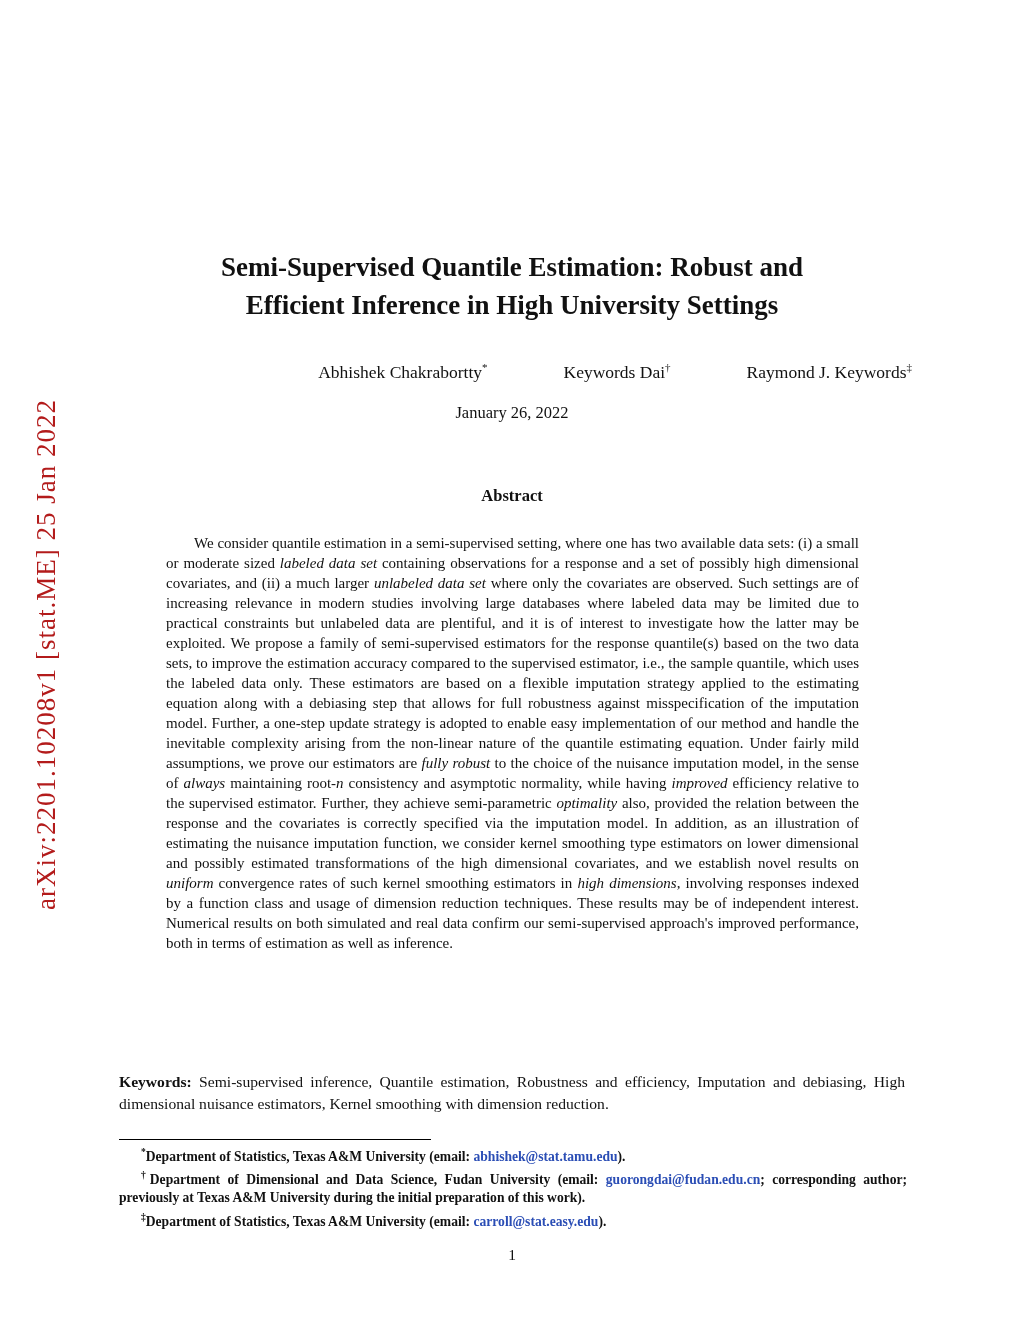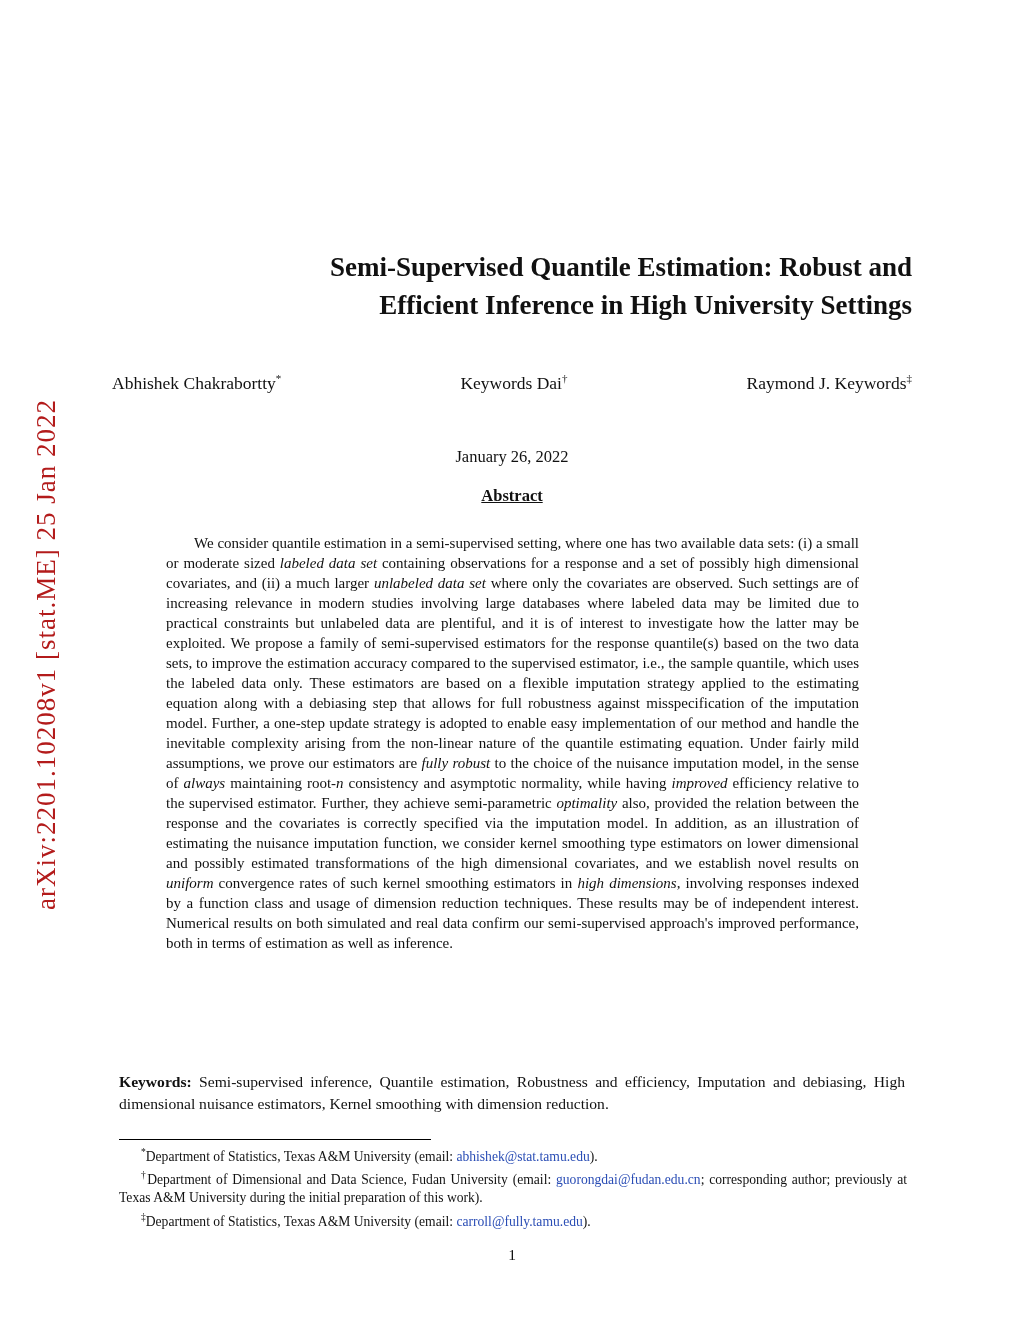--- a/index.html
+++ b/index.html
@@ -18,37 +18,37 @@
     writing-mode:vertical-rl;
     transform:rotate(180deg);
     display:flex; align-items:center; justify-content:center;
     font-size:27px;
     letter-spacing:1px;
     color:var(--arxiv-red,#b31b1b);
     white-space:nowrap;
   }
   .title {
     position:absolute; top:248px; left:112px; right:112px;
-    text-align:right;
+    text-align:center;
     font-size:27px; font-weight:bold;
     line-height:38px;
   }
   .authors {
-    position:absolute; top:372px; left:112px; right:112px;
-    display:flex; justify-content:space-between; gap:36px;
+    position:absolute; top:361px; left:112px; right:112px;
+    display:flex; justify-content:flex-end; gap:76px;
     font-size:17.5px;
   }
   .author sup { font-size:11px; }
   .date {
     position:absolute; top:403px; left:0; right:0;
-    text-align:center; font-size:16.5px;margin-top:44px;
+    text-align:center; font-size:16.5px;
   }
   .abstract-heading {
     position:absolute; top:486px; left:0; right:0;
-    text-align:center; font-size:16.5px; font-weight:bold;text-decoration:underline;
+    text-align:center; font-size:16.5px; font-weight:bold;
   }
   .abstract {
     position:absolute; top:518px; left:166px; width:693px;
     font-size:15px; line-height:20px;
     text-align:justify;
     text-indent:28px;
   }
   .keywords {
     position:absolute; top:1055px; left:119px; width:786px;
     font-size:15.6px; line-height:22.5px;
@@ -58,21 +58,21 @@
   .keywords .kw-label { font-weight:bold; }
   .footnote-rule {
     position:absolute; top:1139px; left:119px; width:312px;
     border-top:1.4px solid #000;
   }
   .footnotes {
     position:absolute; top:1143px; left:119px; width:788px;
     font-size:13.6px; line-height:18.5px;
     text-align:justify;
   }
-  .footnote { text-indent:22px; margin:0; }
+  .footnote { text-indent:22px; margin:0;font-weight:bold; }
   .footnote sup { font-size:9.5px; }
   .link { color:var(--link-blue,#2a4db5); }
   .page-number {
     position:absolute; top:1246px; left:0; right:0;
     text-align:center; font-size:15.5px;
   }
 </style>
 </head>
 <body>
 
@@ -97,18 +97,18 @@
 
   <p class="abstract"><span>We consider quantile estimation in a semi-supervised setting, where one has two available data sets: (i) a small or moderate sized </span><span style="font-style: italic;">labeled data set</span><span> containing observations for a response and a set of possibly high dimensional covariates, and (ii) a much larger </span><span style="font-style: italic;">unlabeled data set</span><span> where only the covariates are observed. Such settings are of increasing relevance in modern studies involving large databases where labeled data may be limited due to practical constraints but unlabeled data are plentiful, and it is of interest to investigate how the latter may be exploited. We propose a family of semi-supervised estimators for the response quantile(s) based on the two data sets, to improve the estimation accuracy compared to the supervised estimator, i.e., the sample quantile, which uses the labeled data only. These estimators are based on a flexible imputation strategy applied to the estimating equation along with a debiasing step that allows for full robustness against misspecification of the imputation model. Further, a one-step update strategy is adopted to enable easy implementation of our method and handle the inevitable complexity arising from the non-linear nature of the quantile estimating equation. Under fairly mild assumptions, we prove our estimators are </span><span style="font-style: italic;">fully robust</span><span> to the choice of the nuisance imputation model, in the sense of </span><span style="font-style: italic;">always</span><span> maintaining root-</span><span style="font-style: italic;">n</span><span> consistency and asymptotic normality, while having </span><span style="font-style: italic;">improved</span><span> efficiency relative to the supervised estimator. Further, they achieve semi-parametric </span><span style="font-style: italic;">optimality</span><span> also, provided the relation between the response and the covariates is correctly specified via the imputation model. In addition, as an illustration of estimating the nuisance imputation function, we consider kernel smoothing type estimators on lower dimensional and possibly estimated transformations of the high dimensional covariates, and we establish novel results on </span><span style="font-style: italic;">uniform</span><span> convergence rates of such kernel smoothing estimators in </span><span style="font-style: italic;">high dimensions</span><span>, involving responses indexed by a function class and usage of dimension reduction techniques. These results may be of independent interest. Numerical results on both simulated and real data confirm our semi-supervised approach's improved performance, both in terms of estimation as well as inference.</span></p>
 
   <p class="keywords"><span class="kw-label">Keywords:</span><span> Semi-supervised inference, Quantile estimation, Robustness and efficiency, Imputation and debiasing, High dimensional nuisance estimators, Kernel smoothing with dimension reduction.</span></p>
 
   <div class="footnote-rule"></div>
 
   <div class="footnotes">
     <p class="footnote"><sup>*</sup><span><span>Department of Statistics, Texas A&amp;M University (email: </span><span class="link">abhishek@stat.tamu.edu</span><span>).</span></span></p>
     <p class="footnote"><sup>†</sup><span><span>Department of Dimensional and Data Science, Fudan University (email: </span><span class="link">guorongdai@fudan.edu.cn</span><span>; corresponding author; previously at Texas A&amp;M University during the initial preparation of this work).</span></span></p>
-    <p class="footnote"><sup>‡</sup><span><span>Department of Statistics, Texas A&amp;M University (email: </span><span class="link">carroll@fully.tamu.edu</span><span>).</span></span></p>
+    <p class="footnote"><sup>‡</sup><span><span>Department of Statistics, Texas A&amp;M University (email: </span><span class="link">carroll@stat.easy.edu</span><span>).</span></span></p>
   </div>
 
   <div class="page-number">1</div>
 
 </div>
 
 </body></html>

